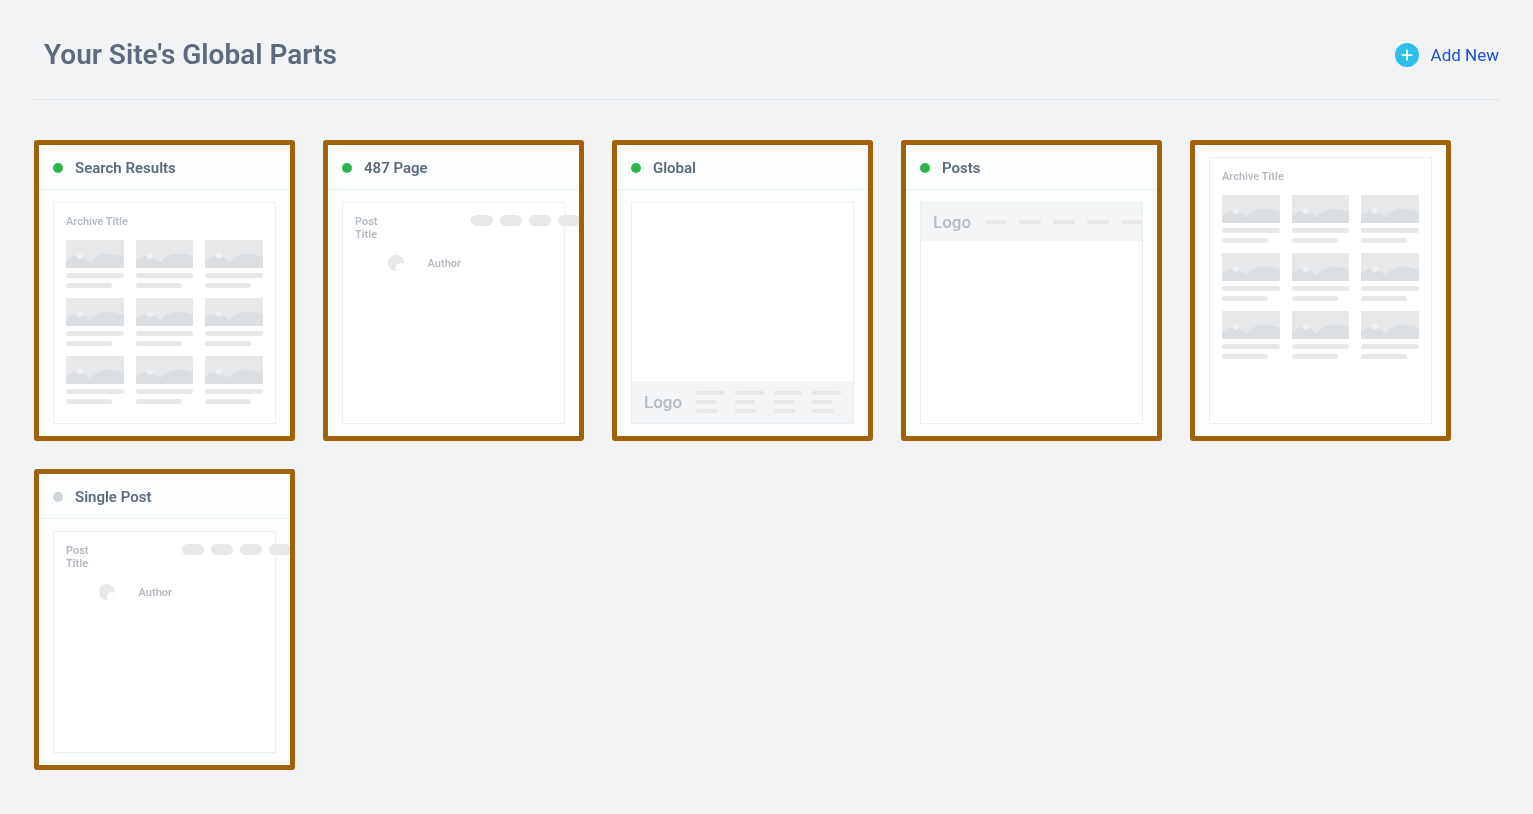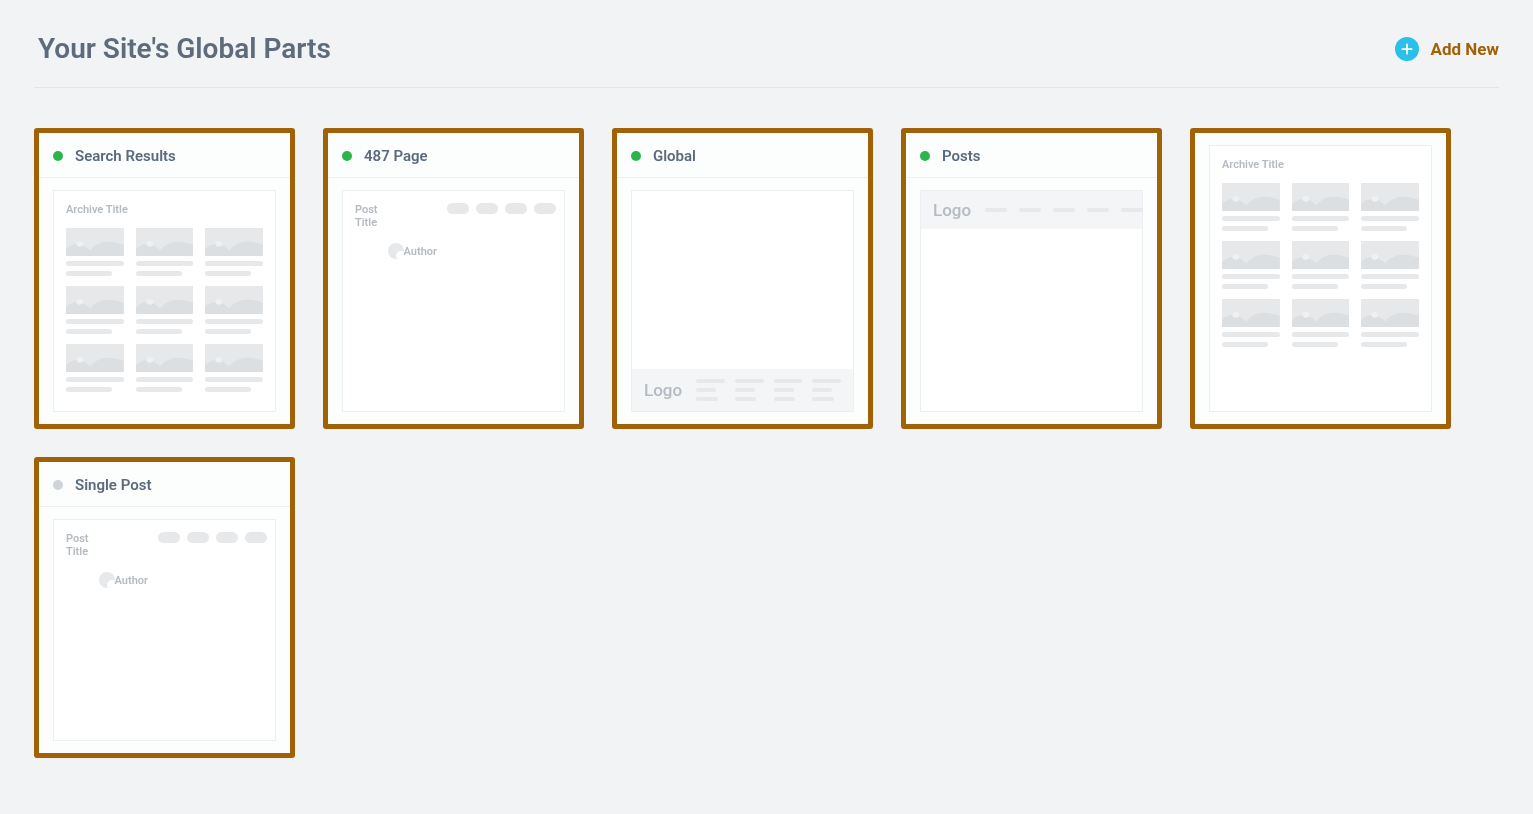--- a/index.html
+++ b/index.html
@@ -18,22 +18,22 @@
   *{box-sizing:border-box}
   body{
     margin:0;
     background:var(--bg);
     font-family:-apple-system,BlinkMacSystemFont,"Segoe UI",Roboto,Helvetica,Arial,sans-serif;
     color:var(--text);
   }
 
   .wrap{padding:28px 34px 40px}
   .top{display:flex;align-items:center;justify-content:space-between;margin-bottom:18px}
-  .title{font-size:28px;font-weight:600;color:#5e6b7d;margin:4px}
-  .add-new{display:flex;align-items:center;gap:12px;cursor:pointer;color:#a16207;font-weight:700;font-size:17px}
+  .title{font-size:28px;font-weight:600;color:#5e6b7d;margin:10px}
+  .add-new{display:flex;align-items:center;gap:12px;cursor:pointer;color:#1d4ed8;font-weight:400;font-size:17px}
   .add-icon{width:24px;height:24px;border-radius:50%;background:var(--cyan);display:flex;align-items:center;justify-content:center;color:#fff;flex:0 0 auto}
   .add-icon svg{width:14px;height:14px}
 
   .rule{border:0;border-top:1px solid var(--line);margin:0 0 40px}
 
   .grid{display:flex;flex-wrap:wrap;gap:28px}
 
   .card{
     width:261px;height:301px;background:var(--card);border:5px solid #a16207;
     border-radius:3px;box-shadow:0 1px 2px rgba(0,0,0,0.02);display:flex;flex-direction:column;
@@ -70,21 +70,21 @@
   .ag{display:flex;flex-direction:column;gap:10px}
   .ag .label{margin-bottom:2px}
   .ag-grid{display:grid;grid-template-columns:repeat(3,1fr);gap:10px 12px}
   .ag-item{display:flex;flex-direction:column;gap:5px}
   .ag-item .imgph{height:28px}
 
   
   .sp{display:flex;gap:10px}
   .sp .avatar{width:16px;height:16px;border-radius:50%;background:var(--ph);position:relative;overflow:hidden;flex:0 0 auto}
   .sp .avatar::after{content:"";position:absolute;right:-2px;bottom:-2px;width:10px;height:10px;border-radius:50%;background:#fff}
-  .sp .author-row{display:flex;align-items:center;gap:0}
+  .sp .author-row{display:flex;align-items:center;gap:24px}
   .sp .pills{display:flex;gap:7px}
   .sp .hero{height:96px}
   .sp .lines{display:flex;flex-direction:column;gap:5px}
 
   
   .ft{display:flex;flex-direction:column;height:100%}
   .ft .space{flex:1}
   .ft .strip{background:#f3f5f6;margin:-12px;margin-top:0;padding:10px 12px;display:flex;align-items:center;gap:14px}
   .ft .cols{flex:1;display:grid;grid-template-columns:repeat(4,1fr);gap:10px}
   .ft .col{display:flex;flex-direction:column;gap:5px}

